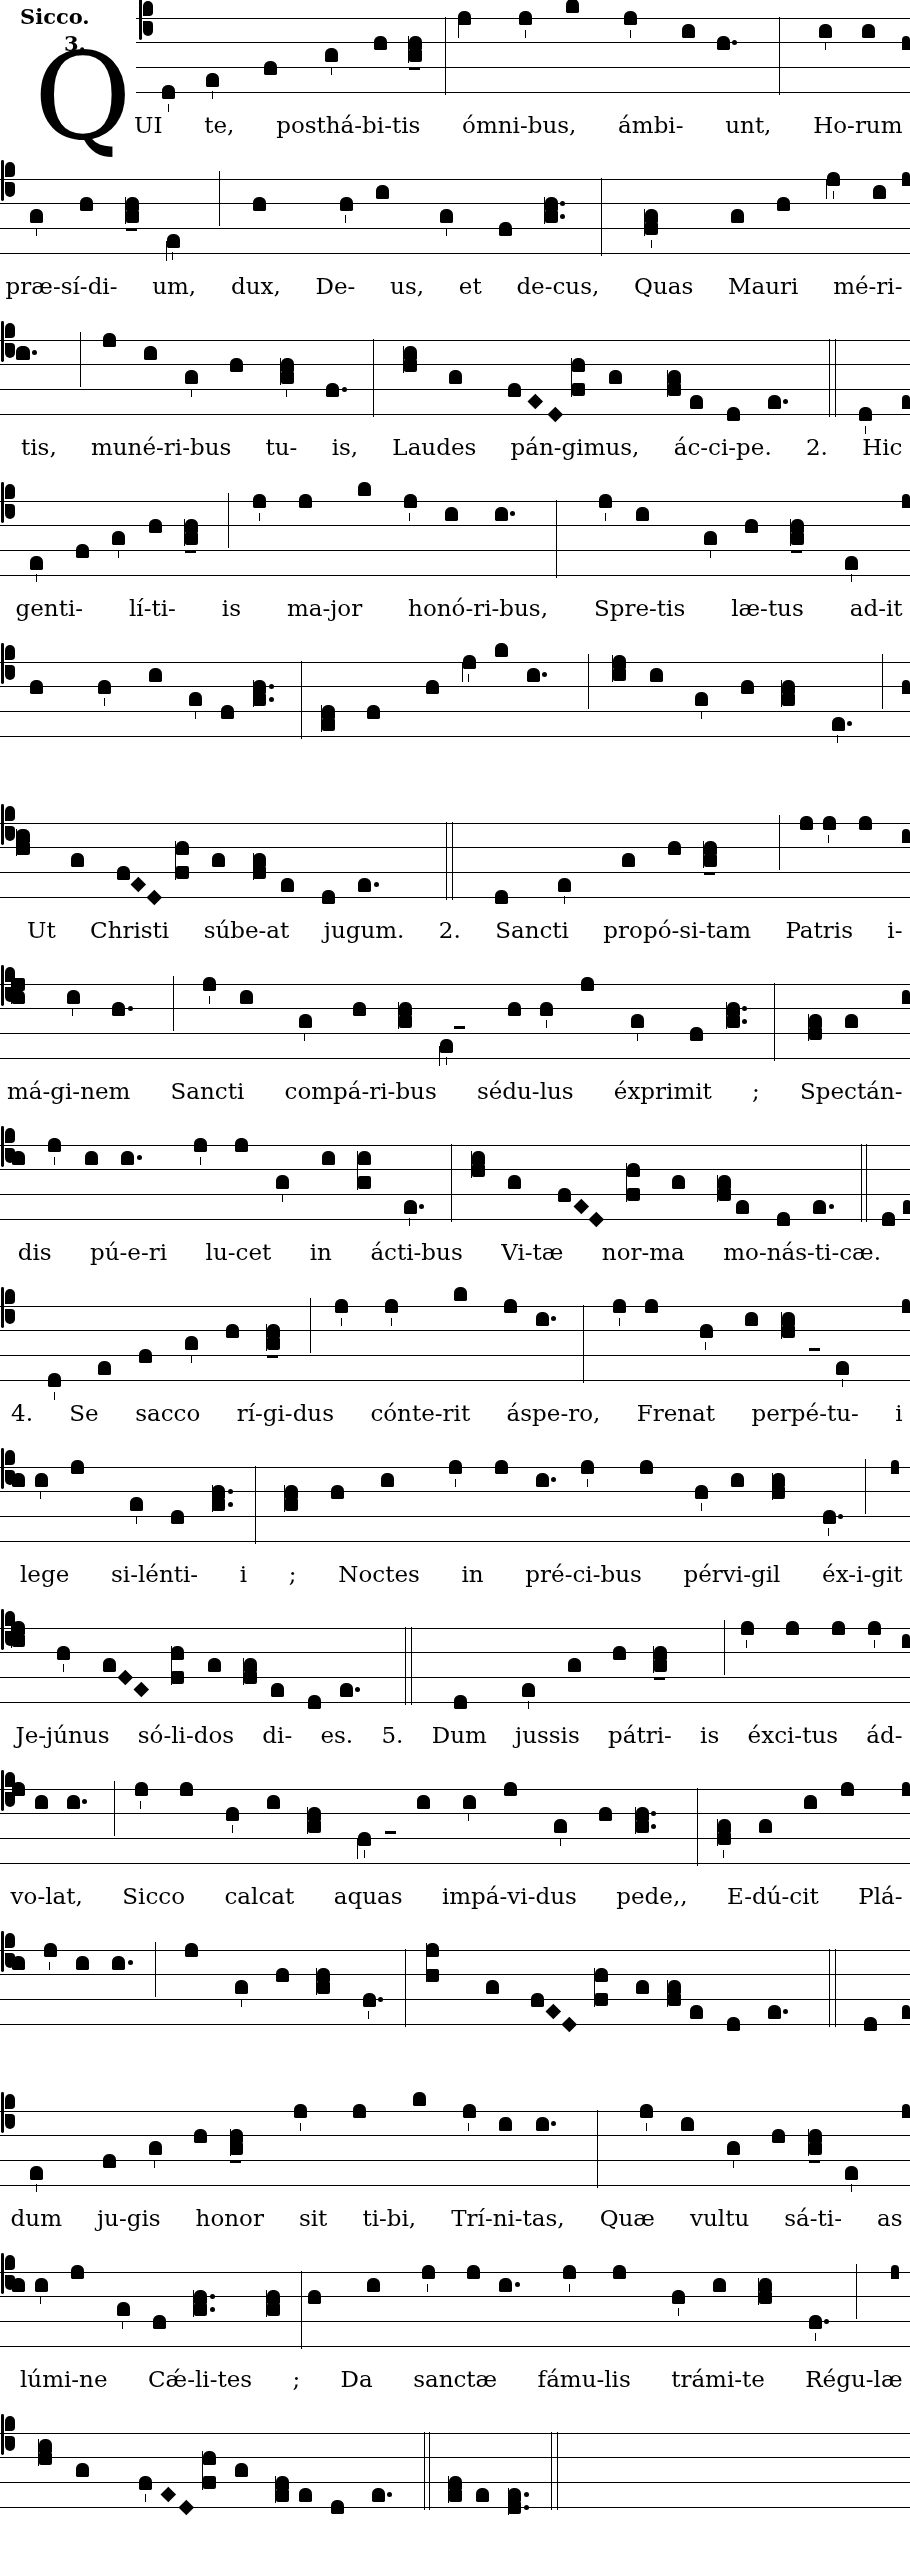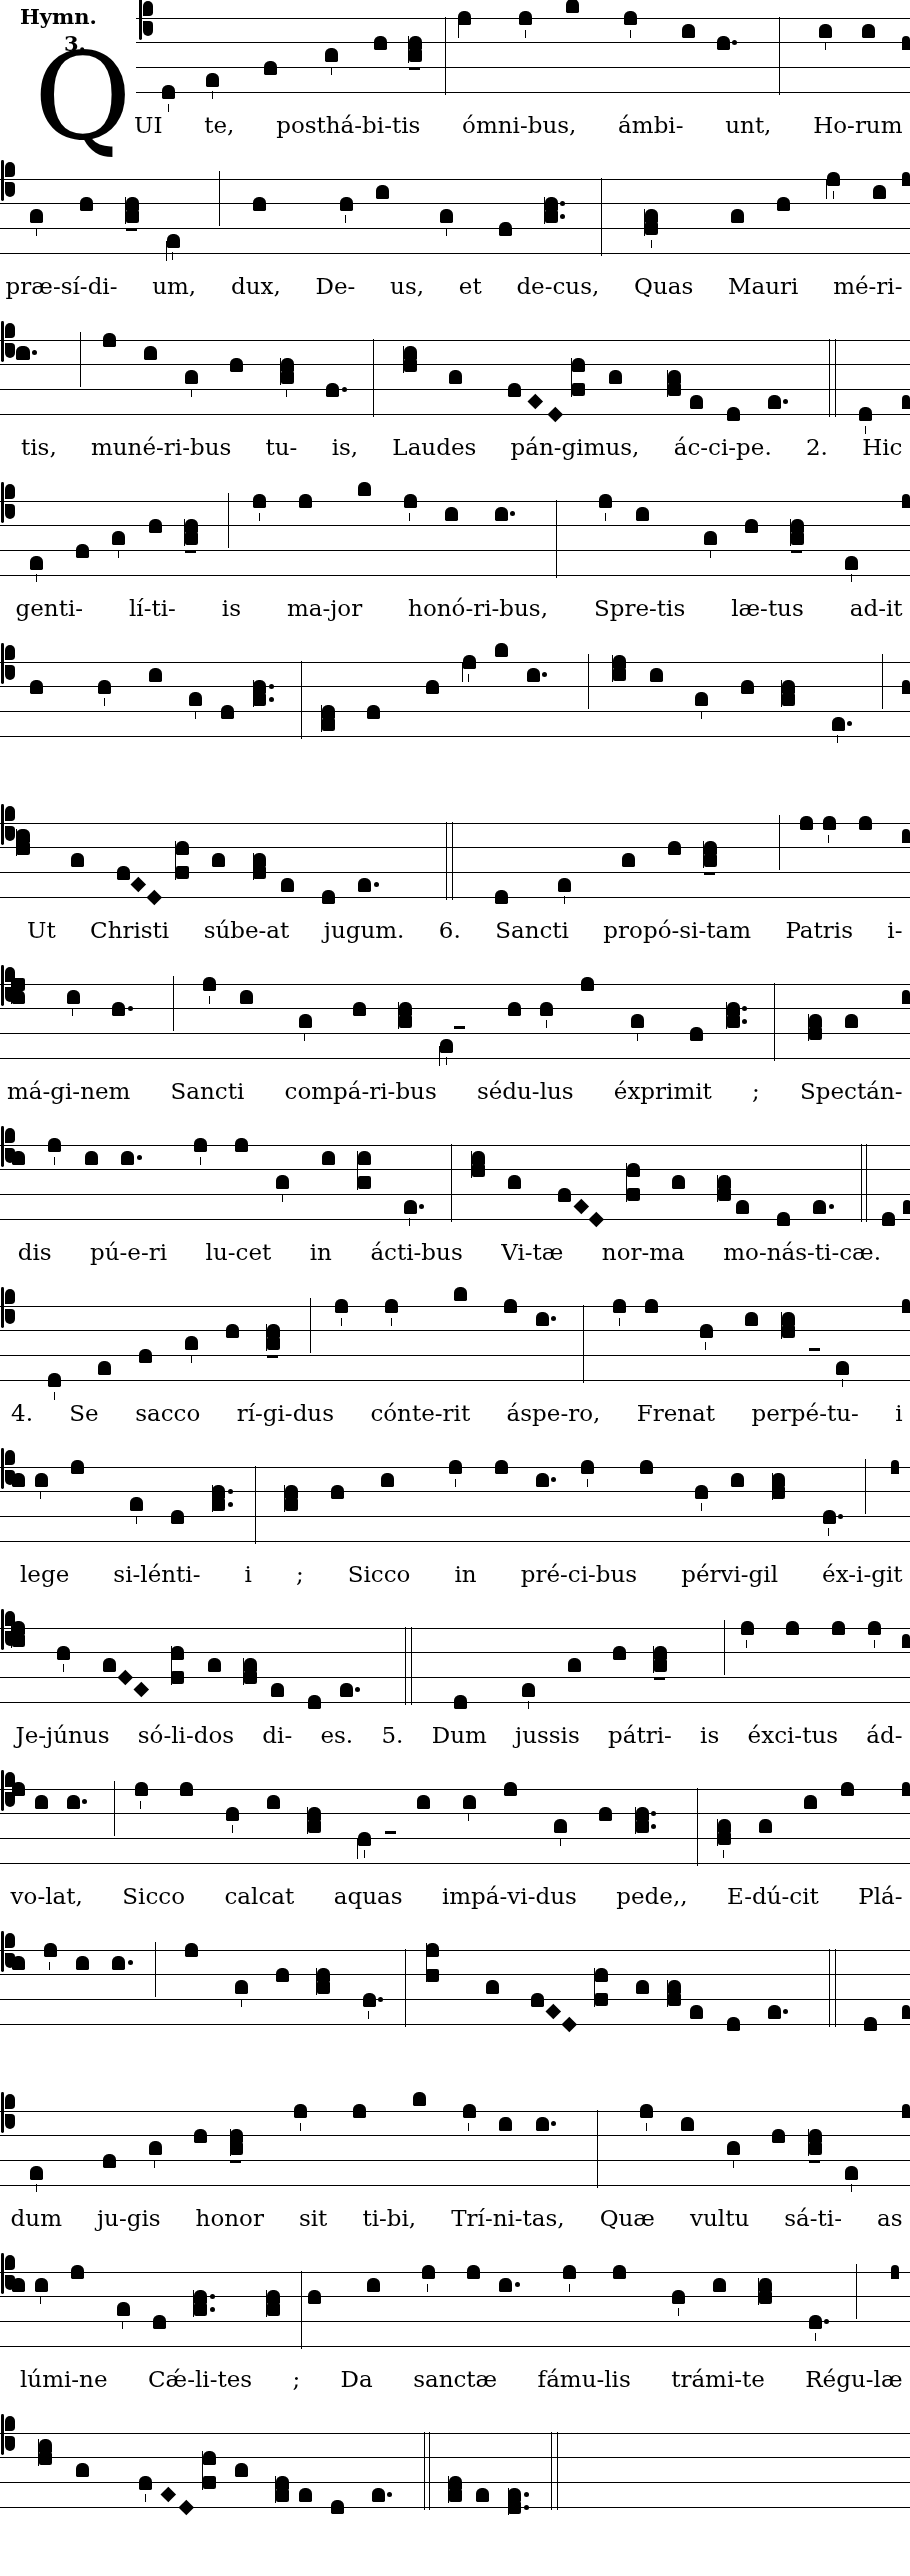--- a/index.html
+++ b/index.html
@@ -25,21 +25,21 @@
   .lyr{position:absolute;font-size:23px;line-height:1.1;word-spacing:2.8px;
        text-align:justify;text-align-last:justify;white-space:normal;}
   #hymn-label{position:absolute;left:20px;top:4.2px;font-weight:bold;font-size:21px;}
   #hymn-number{position:absolute;left:64px;top:31px;font-weight:bold;font-size:21px;}
   #drop-cap{position:absolute;left:34px;top:47px;font-size:119px;line-height:0.85;}
 </style>
 </head>
 <body>
 
 <div id="score">
-  <div id="hymn-label">Hymn.</div>
+  <div id="hymn-label">Sicco.</div>
   <div id="hymn-number">3.</div>
   <div id="drop-cap">Q</div>
   <div id="systems">
       <div class="system">
         <div class="sline" style="left: 136px; right: 0px; top: 17.7px;"></div>
         <div class="sline" style="left: 136px; right: 0px; top: 42px;"></div>
         <div class="sline" style="left: 136px; right: 0px; top: 67px;"></div>
         <div class="sline" style="left: 136px; right: 0px; top: 92px;"></div>
         <div class="clef" style="left: 139px; top: -0.7px;">
           <div class="spine"></div>
@@ -308,21 +308,21 @@
         <div class="note" style="left: 668px; top: 36px;"></div>
         <div class="note" style="left: 704px; top: 36px;"></div>
         <div class="sq" style="left: 704px; top: 49px;"></div>
         <div class="stem" style="left: 703px; top: 36px; height: 26.5px;"></div>
         <div class="dash" style="left: 704px; top: 67px;"></div>
         <div class="note" style="left: 800px; top: 11.3px;"></div>
         <div class="note" style="left: 823px; top: 11.3px;"></div>
         <div class="tick" style="left: 828px; top: 30px;"></div>
         <div class="note" style="left: 859px; top: 11.3px;"></div>
         <div class="custos" style="left: 902px; top: 24px;"></div>
-        <div class="lyr" style="left: 27px; right: 8.5px; top: 113px;">Ut Christi  súbe-at jugum. 6. Sancti propó-si-tam Patris i-</div>
+        <div class="lyr" style="left: 27px; right: 8.5px; top: 113px;">Ut Christi  súbe-at jugum. 2. Sancti propó-si-tam Patris i-</div>
       </div>
       <div class="system">
         <div class="sline" style="left: 0px; right: 0px; top: 17.7px;"></div>
         <div class="sline" style="left: 0px; right: 0px; top: 42px;"></div>
         <div class="sline" style="left: 0px; right: 0px; top: 67px;"></div>
         <div class="sline" style="left: 0px; right: 0px; top: 92px;"></div>
         <div class="clef" style="left: 1.4px; top: -0.7px;">
           <div class="spine"></div>
           <div class="cb u"></div>
           <div class="cb l"></div>
@@ -507,21 +507,21 @@
         <div class="note" style="left: 695px; top: 36px;"></div>
         <div class="tick" style="left: 701px; top: 54px;"></div>
         <div class="note" style="left: 731px; top: 24px;"></div>
         <div class="note" style="left: 772px; top: 24px;"></div>
         <div class="sq" style="left: 772px; top: 37px;"></div>
         <div class="stem" style="left: 772px; top: 24px; height: 26.5px;"></div>
         <div class="note" style="left: 823px; top: 61px;"></div>
         <div class="dot" style="left: 838px; top: 65px;"></div>
         <div class="tick" style="left: 828px; top: 79px;"></div>
         <div class="custos" style="left: 891px; top: 11.3px;"></div>
-        <div class="lyr" style="left: 20px; right: 8.5px; top: 113px;">lege si-lénti- i ; Sicco in pré-ci-bus pérvi-gil éx-i-git</div>
+        <div class="lyr" style="left: 20px; right: 8.5px; top: 113px;">lege si-lénti- i ; Noctes in pré-ci-bus pérvi-gil éx-i-git</div>
       </div>
       <div class="system">
         <div class="sline" style="left: 0px; right: 0px; top: 17.7px;"></div>
         <div class="sline" style="left: 0px; right: 0px; top: 42px;"></div>
         <div class="sline" style="left: 0px; right: 0px; top: 67px;"></div>
         <div class="sline" style="left: 0px; right: 0px; top: 92px;"></div>
         <div class="clef" style="left: 1.4px; top: -0.7px;">
           <div class="spine"></div>
           <div class="cb u"></div>
           <div class="cb l"></div>

